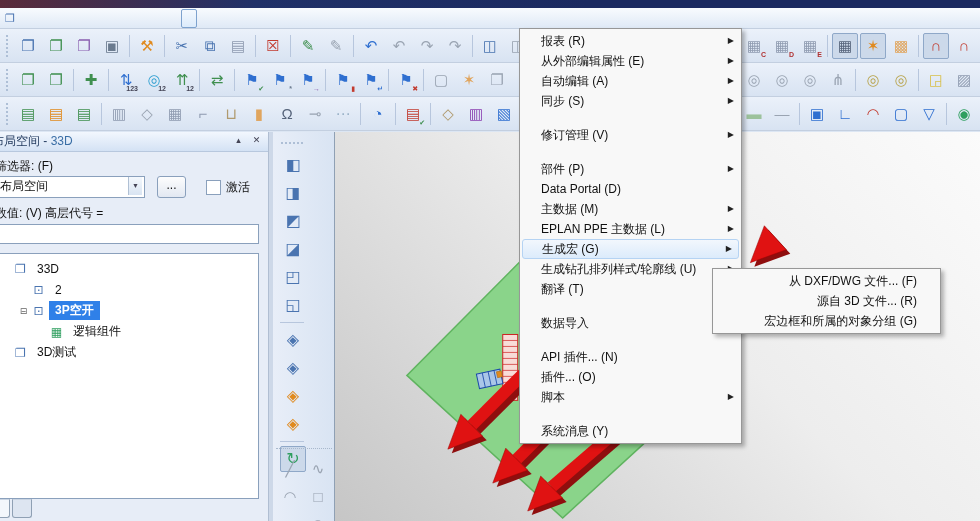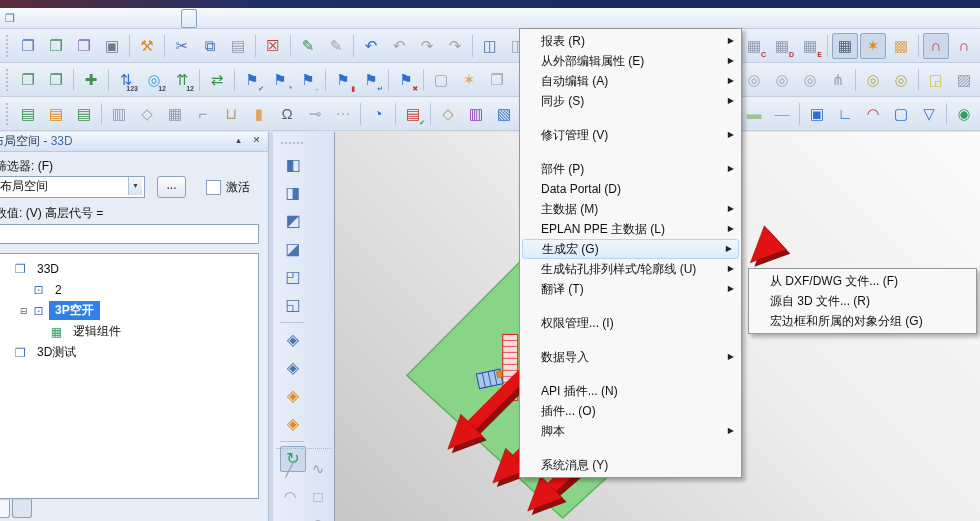--- a/index.html
+++ b/index.html
@@ -69,21 +69,21 @@
            border-top:1px dotted #a8b8cc;padding-top:6px;}
   .vt-draw .tbtn{margin:1px 1px;font-size:15px;}
   
   .scene{position:absolute;left:334px;top:0;right:0;bottom:0;border-left:1px solid #8fa0b4;
          background:linear-gradient(225deg,#fbfbfb 0%,#ededed 45%,#c6c6c6 100%);}
   .scene svg{position:absolute;left:0;top:0;width:100%;height:100%;}
   
   .menu,.submenu{position:absolute;background:#f8f8f8;border:1px solid #979797;
       box-shadow:3px 3px 4px rgba(0,0,0,.28);padding:2px 1px;font-size:12px;color:#111;}
   .menu{left:519px;top:28px;width:219px;z-index:100;}
-  .submenu{left:748px;top:268px;width:225px;z-index:110;}
+  .submenu{left:712px;top:268px;width:225px;z-index:110;text-align:right;}
   .menu-item{position:relative;height:20px;line-height:20px;padding:0 22px 0 20px;white-space:nowrap;overflow:hidden;}
   .mi-arrow{position:absolute;right:6px;top:0;font-size:8px;color:#222;}
   .msep{border-top:1px solid #d9d9d9;margin:3px 9px 2px 9px;height:0;}
   .menu-item.highlight{background:linear-gradient(#f2f7fd,#dcebfb);border:1px solid var(--c-menu-highlight-border,#b5d3f3);
       border-radius:3px;height:18px;line-height:18px;margin:0 1px;padding:0 21px 0 19px;}
 </style>
 </head>
 <body>
 
 <div class="top-strip"></div>
@@ -401,24 +401,21 @@
       <span class="mi-arrow">▶</span>
     </div><div class="menu-item highlight">
       <span>生成宏 (G)</span>
       <span class="mi-arrow">▶</span>
     </div><div class="menu-item">
       <span>生成钻孔排列样式/轮廓线 (U)</span>
       <span class="mi-arrow">▶</span>
     </div><div class="menu-item">
       <span>翻译 (T)</span>
       <span class="mi-arrow">▶</span>
-    </div><span class="msep"></span><div class="menu-item">
-      <span>权限管理... (I)</span>
-      <span class="mi-arrow"></span>
-    </div><span class="msep"></span><div class="menu-item">
+    </div><span class="msep"></span><span class="msep"></span><div class="menu-item">
       <span>数据导入</span>
       <span class="mi-arrow">▶</span>
     </div><span class="msep"></span><div class="menu-item">
       <span>API 插件... (N)</span>
       <span class="mi-arrow"></span>
     </div><div class="menu-item">
       <span>插件... (O)</span>
       <span class="mi-arrow"></span>
     </div><div class="menu-item">
       <span>脚本</span>

